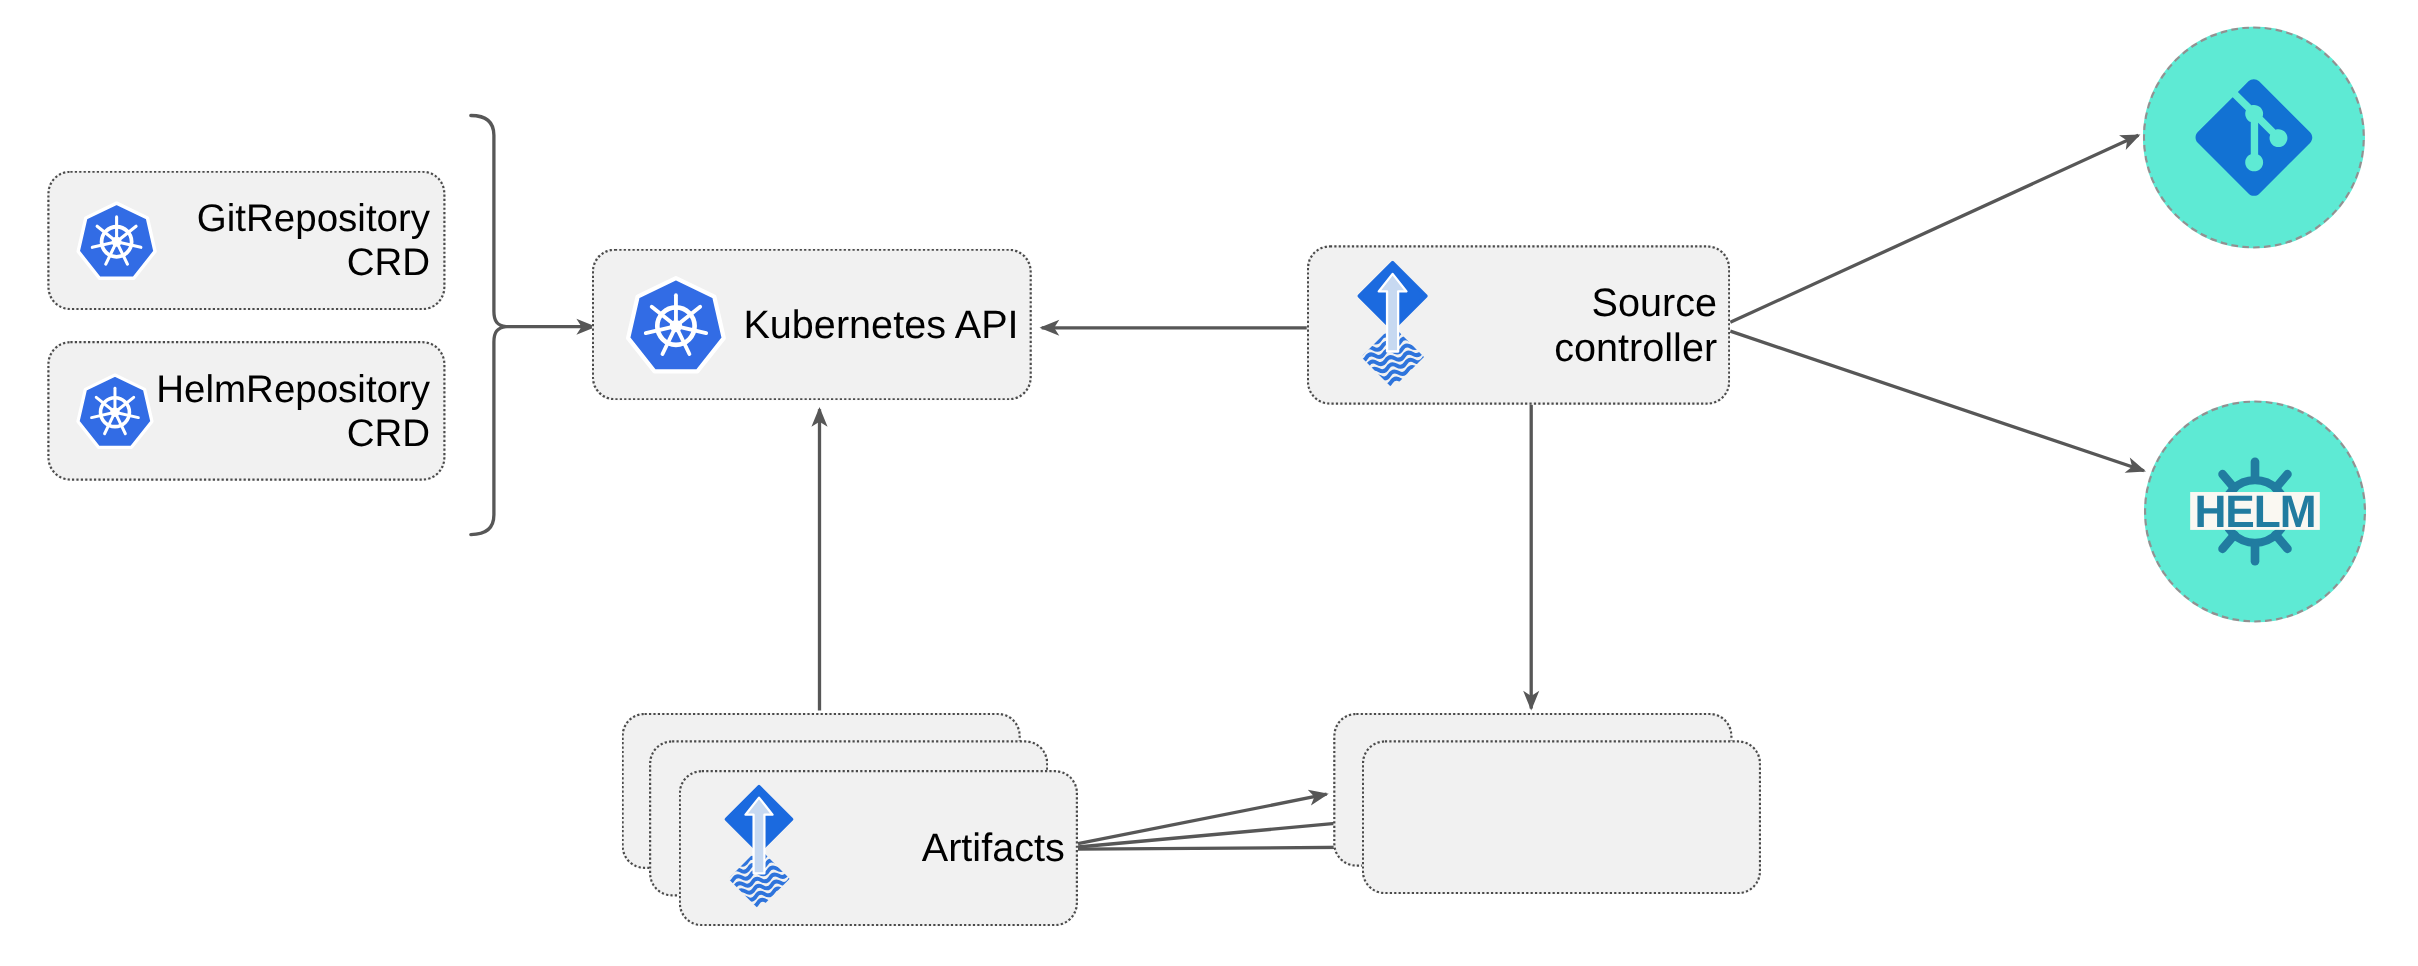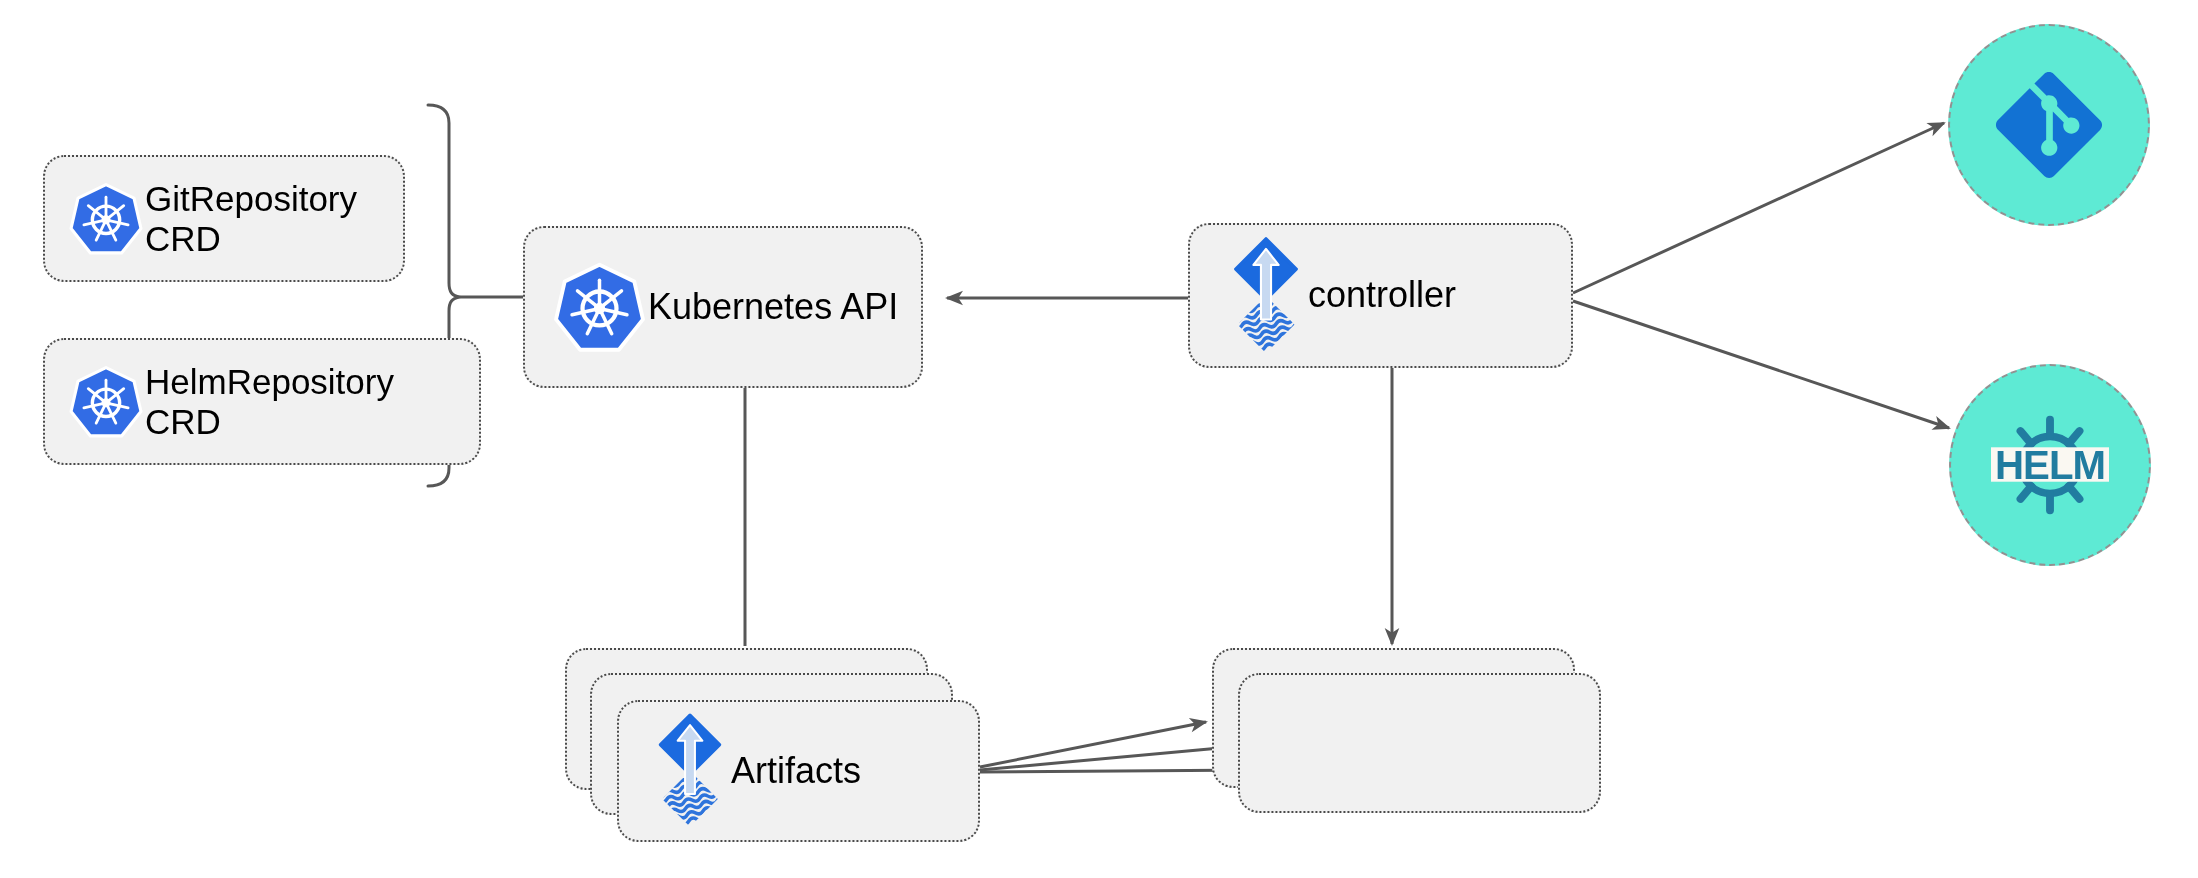--- a/index.html
+++ b/index.html
@@ -8,21 +8,21 @@
     font-family:"Liberation Sans",sans-serif;color:#000;
   }
   .edges-layer{position:absolute;left:0;top:0;z-index:0;}
   .edge{stroke:#575757;stroke-width:3;fill:none;}
   .brace{stroke:#575757;stroke-width:3;fill:none;stroke-linecap:round;}
   .node{
     position:absolute;box-sizing:border-box;z-index:1;
     background:#F1F1F1;border:2.6px dotted #4A4A4A;border-radius:21px;
     display:flex;align-items:center;
   }
-  .node .label{flex:1;text-align:left;font-size:35px;line-height:1.12;}
+  .node .label{flex:1;text-align:right;font-size:35px;line-height:1.12;}
   .node .label.lg{font-size:36px;}
   .endpoint{
     position:absolute;box-sizing:border-box;z-index:1;
     width:202px;height:202px;border-radius:50%;
     background:#5eead4;border:2.6px dashed #919191;
     display:flex;align-items:center;justify-content:center;
   }
   .stackbox{padding:0;}
 </style>
 </head>
@@ -65,42 +65,42 @@
       </g>
       <circle cx="50" cy="51" r="17.5" fill="none" stroke="#ffffff" stroke-width="4.4"></circle>
       <circle cx="50" cy="51" r="5.8" fill="#ffffff"></circle>
     </svg>
     <div class="label">
       <div>GitRepository</div>
       <div>CRD</div>
     </div>
   </div>
 
-  <div class="node" style="left:43px;top:310px;width:438px;height:127px;padding:0 12px 0 22px;margin-top:28px;">
+  <div class="node" style="left:43px;top:310px;width:362px;height:127px;padding:0 12px 0 22px;">
     <svg width="78" height="78" viewBox="0 0 100 100">
       <polygon points="50,6 85.9,23.3 94.8,62.2 70,93.5 30,93.5 5.2,62.2 14.1,23.3" fill="#326CE5" stroke="#ffffff" stroke-width="4" stroke-linejoin="round"></polygon>
       <g stroke="#ffffff" stroke-width="3.6" stroke-linecap="round">
         <line x1="50" y1="51" x2="50" y2="22"></line>
           <line x1="50" y1="51" x2="72.7" y2="32.9"></line>
         <line x1="50" y1="51" x2="78.3" y2="57.5"></line>
           <line x1="50" y1="51" x2="62.6" y2="77.1"></line>
         <line x1="50" y1="51" x2="37.4" y2="77.1"></line>
           <line x1="50" y1="51" x2="21.7" y2="57.5"></line>
         <line x1="50" y1="51" x2="27.3" y2="32.9"></line>
       </g>
       <circle cx="50" cy="51" r="17.5" fill="none" stroke="#ffffff" stroke-width="4.4"></circle>
       <circle cx="50" cy="51" r="5.8" fill="#ffffff"></circle>
     </svg>
     <div class="label">
       <div>HelmRepository</div>
       <div>CRD</div>
     </div>
   </div>
 
-  <div class="node" style="left:523px;top:226px;width:400px;height:162px;padding:0 10px 0 26px;">
+  <div class="node" style="left:538px;top:226px;width:400px;height:138px;padding:0 10px 0 26px;">
     <svg width="97" height="97" viewBox="0 0 100 100">
       <polygon points="50,6 85.9,23.3 94.8,62.2 70,93.5 30,93.5 5.2,62.2 14.1,23.3" fill="#326CE5" stroke="#ffffff" stroke-width="4" stroke-linejoin="round"></polygon>
       <g stroke="#ffffff" stroke-width="3.6" stroke-linecap="round">
         <line x1="50" y1="51" x2="50" y2="22"></line>
           <line x1="50" y1="51" x2="72.7" y2="32.9"></line>
         <line x1="50" y1="51" x2="78.3" y2="57.5"></line>
           <line x1="50" y1="51" x2="62.6" y2="77.1"></line>
         <line x1="50" y1="51" x2="37.4" y2="77.1"></line>
           <line x1="50" y1="51" x2="21.7" y2="57.5"></line>
         <line x1="50" y1="51" x2="27.3" y2="32.9"></line>
@@ -125,20 +125,21 @@
           <path d="M2,98  q5,-5 10,0 t10,0 t10,0 t10,0 t10,0 t10,0 t10,0 t10,0 t10,0"></path>
           <path d="M2,106 q5,-5 10,0 t10,0 t10,0 t10,0 t10,0 t10,0 t10,0 t10,0 t10,0"></path>
           <path d="M2,114 q5,-5 10,0 t10,0 t10,0 t10,0 t10,0 t10,0 t10,0 t10,0 t10,0"></path>
           <path d="M2,122 q5,-5 10,0 t10,0 t10,0 t10,0 t10,0 t10,0 t10,0 t10,0 t10,0"></path>
           <path d="M2,130 q5,-5 10,0 t10,0 t10,0 t10,0 t10,0 t10,0 t10,0 t10,0 t10,0"></path>
         </g>
       </g>
       <path d="M50,14 L65,33 L56,33 L56,98 L44,98 L44,33 L35,33 Z" fill="#C7D9F1" stroke="#ffffff" stroke-width="2.5" stroke-linejoin="round"></path>
     </svg>
     <div class="label lg">
+      <div>Source</div>
       <div>controller</div>
     </div>
   </div>
 
   <div class="endpoint" style="left:1948px;top:24px;">
     <svg width="112" height="112" viewBox="0 0 97 97">
       <path fill="#1272D3" d="M92.71,44.408L52.591,4.291c-2.31-2.311-6.057-2.311-8.369,0l-8.33,8.332L46.459,23.19
         c2.456-0.83,5.272-0.273,7.229,1.685c1.969,1.97,2.521,4.81,1.67,7.275l10.186,10.185c2.465-0.85,5.307-0.3,7.275,1.671
         c2.75,2.75,2.75,7.206,0,9.958c-2.752,2.751-7.208,2.751-9.961,0c-2.068-2.07-2.58-5.11-1.531-7.658l-9.5-9.499v24.997
         c0.67,0.332,1.303,0.774,1.861,1.332c2.75,2.75,2.75,7.206,0,9.959c-2.75,2.749-7.209,2.749-9.957,0

